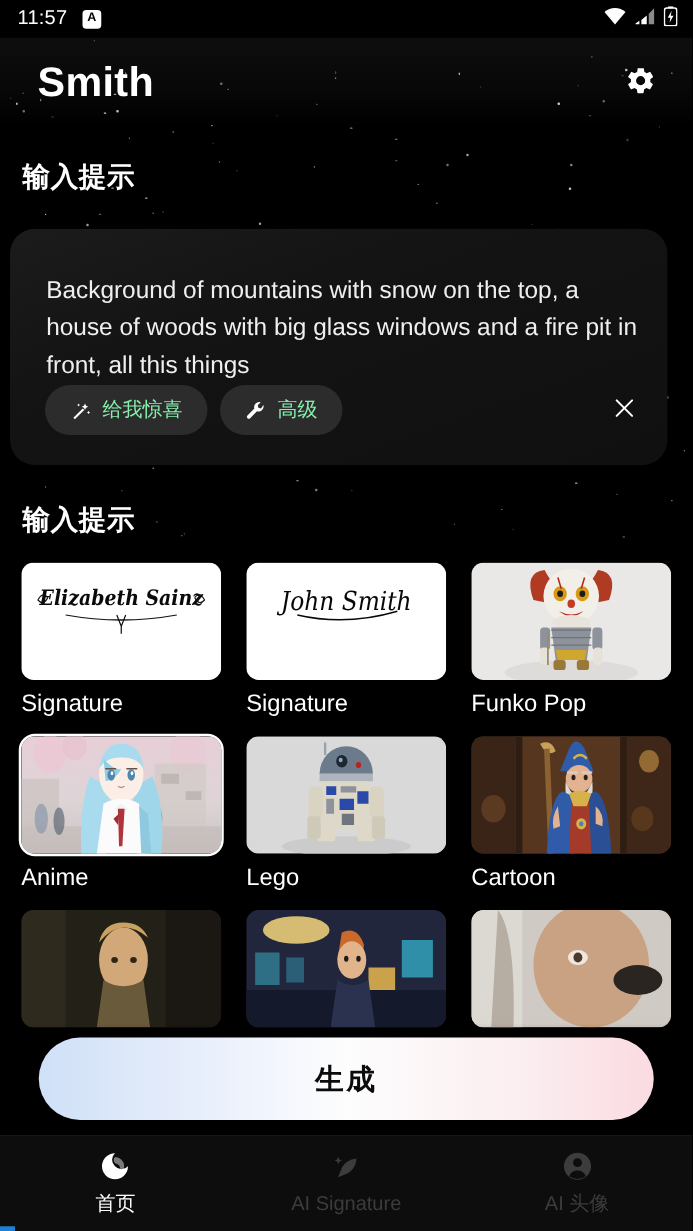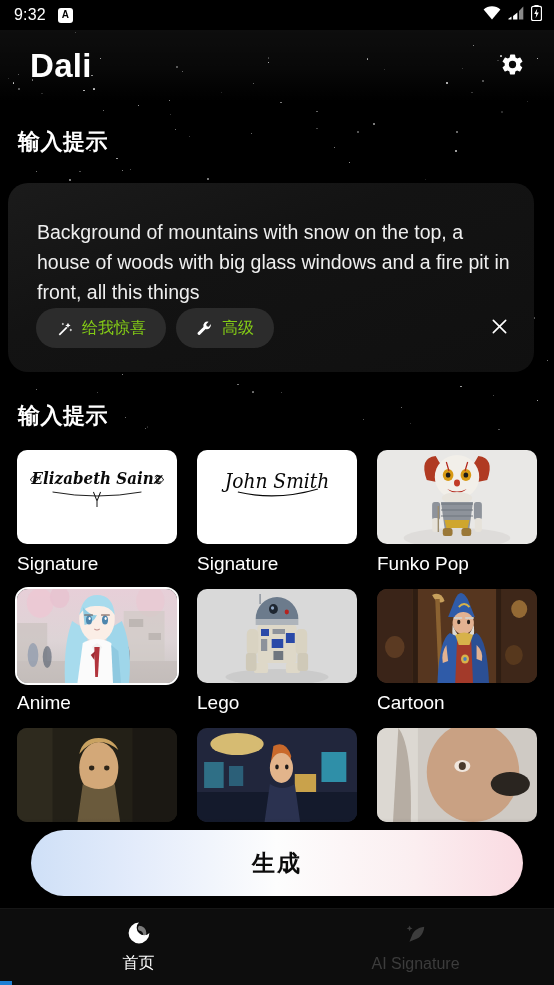--- a/index.html
+++ b/index.html
@@ -89,21 +89,21 @@
   }
   .prompt-actions {
     position:absolute; left:28px; right:18px; bottom:24px;
     display:flex; align-items:center; gap:10px;
   }
   .chip {
     display:flex; align-items:center; gap:9px;
     background:#2c2c2c; border:none;
     border-radius:22px;
     height:40px; padding:0 20px;
-    color:#84cc16; font-size:16px; font-weight:500;
+    color:#86efac; font-size:16px; font-weight:500;
     cursor:pointer; white-space:nowrap;
   }
   .chip svg { display:block; flex:none; }
   .close-btn {
     margin-left:auto;
     width:34px; height:34px;
     display:flex; align-items:center; justify-content:center;
     background:transparent; border:none; cursor:pointer;
   }
 
@@ -330,21 +330,21 @@
       <span class="star" style="left: 89.4px; top: 149.9px; width: 1.3px; height: 1.3px; opacity: 0.66;"></span>
       <span class="star" style="left: 36.3px; top: 171.1px; width: 0.9px; height: 0.9px; opacity: 0.72;"></span>
       <span class="star" style="left: 516.6px; top: 361.3px; width: 0.6px; height: 0.6px; opacity: 0.71;"></span>
       <span class="star" style="left: 45.3px; top: 25.9px; width: 0.9px; height: 0.9px; opacity: 0.65;"></span>
       <span class="star" style="left: 316px; top: 127.6px; width: 1.5px; height: 1.5px; opacity: 0.31;"></span>
     </div>
   <div class="header-glow"></div>
 
   <div class="statusbar">
     <div class="sb-left">
-      <span class="sb-time">9:32</span>
+      <span class="sb-time">11:57</span>
       <span class="sb-badge">A</span>
     </div>
     <div class="sb-right">
       <span class="sb-ico">
         <svg width="18" height="14" viewBox="0 0 18 14">
             <path d="M9 13.5 0.6 3.6C3 1.4 5.9 0.3 9 0.3s6 1.1 8.4 3.3z" fill="#fff"></path>
           </svg>
       </span>
       <span class="sb-ico">
         <svg width="16" height="14" viewBox="0 0 16 14">
@@ -357,21 +357,21 @@
         <svg width="11" height="16" viewBox="0 0 11 16">
           <rect x="3.3" y="0" width="4.4" height="1.6" rx="0.5" fill="#fff"></rect>
           <rect x="0.5" y="1.4" width="10" height="14.2" rx="1.9" fill="none" stroke="#fff" stroke-width="1.3"></rect>
           <path d="M6.3 3.6 3.2 9.1h2.1l-0.7 4.1 3.2-5.6H5.6z" fill="#fff"></path>
         </svg>
       </span>
     </div>
   </div>
 
   <div class="appbar">
-    <span class="app-title">Dali</span>
+    <span class="app-title">Smith</span>
     <button class="gear-btn">
       <span>
         <svg width="25" height="25" viewBox="0 0 24 24" fill="#fff">
           <path d="M19.4 13a7.6 7.6 0 0 0 0-2l2-1.6a0.5 0.5 0 0 0 .1-.6l-1.9-3.3a0.5 0.5 0 0 0-.6-.2l-2.4 1a7.3 7.3 0 0 0-1.7-1l-.4-2.5a0.5 0.5 0 0 0-.5-.4h-3.8a0.5 0.5 0 0 0-.5.4l-.4 2.5a7.3 7.3 0 0 0-1.7 1l-2.4-1a0.5 0.5 0 0 0-.6.2L2.5 8.8a0.5 0.5 0 0 0 .1.6l2 1.6a7.6 7.6 0 0 0 0 2l-2 1.6a0.5 0.5 0 0 0-.1.6l1.9 3.3a0.5 0.5 0 0 0 .6.2l2.4-1a7.3 7.3 0 0 0 1.7 1l.4 2.5a0.5 0.5 0 0 0 .5.4h3.8a0.5 0.5 0 0 0 .5-.4l.4-2.5a7.3 7.3 0 0 0 1.7-1l2.4 1a0.5 0.5 0 0 0 .6-.2l1.9-3.3a0.5 0.5 0 0 0-.1-.6zM12 15.5A3.5 3.5 0 1 1 15.5 12 3.5 3.5 0 0 1 12 15.5z"></path>
         </svg>
       </span>
     </button>
   </div>
 
   <div class="body-scroll">
@@ -635,19 +635,29 @@
       </button>
       <button class="nav-item inactive">
         <span class="nav-icon">
           <svg width="26" height="26" viewBox="0 0 24 24" fill="#3c3c3c">
         <path d="M19.6 4.4c-6 .6-10 4-11.4 8.3l-2.3 5.6 5.6-2.3c4.3-1.4 7.6-5.4 8.1-11.6z"></path>
         <path d="M6.1 3.2l.8 1.9 1.9.8-1.9.8-.8 1.9-.8-1.9-1.9-.8 1.9-.8z"></path>
       </svg>
         </span>
         <span class="nav-label">AI Signature</span>
       </button>
+      <button class="nav-item inactive">
+        <span class="nav-icon">
+          <svg width="26" height="26" viewBox="0 0 24 24" fill="#3c3c3c">
+        <circle cx="12" cy="12" r="10"></circle>
+        <circle cx="12" cy="9.3" r="3.3" fill="#0d0d0d"></circle>
+        <path d="M5.9 19.3a6.6 6.6 0 0 1 12.2 0 9.9 9.9 0 0 1-12.2 0z" fill="#0d0d0d"></path>
+      </svg>
+        </span>
+        <span class="nav-label">AI 头像</span>
+      </button>
     </div>
 
   <div class="home-indicator">
     <span class="hi-bar"></span>
   </div>
 
 </div>
 
 </body></html>

